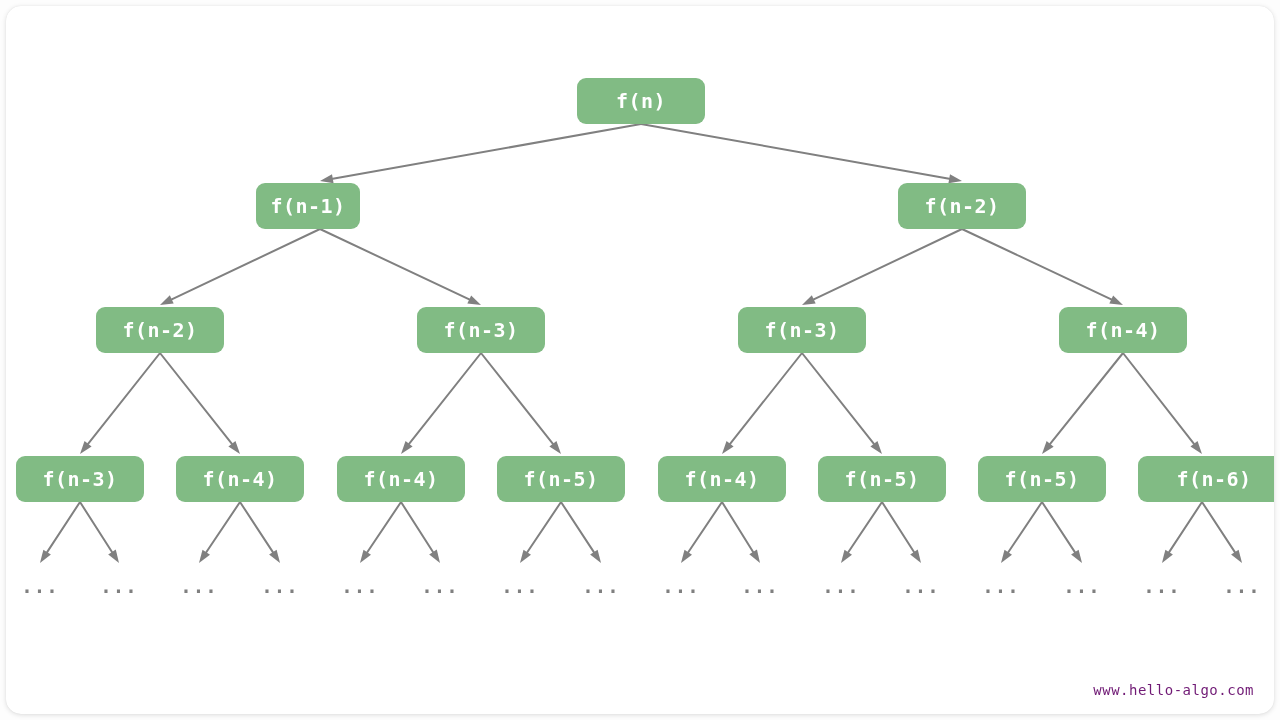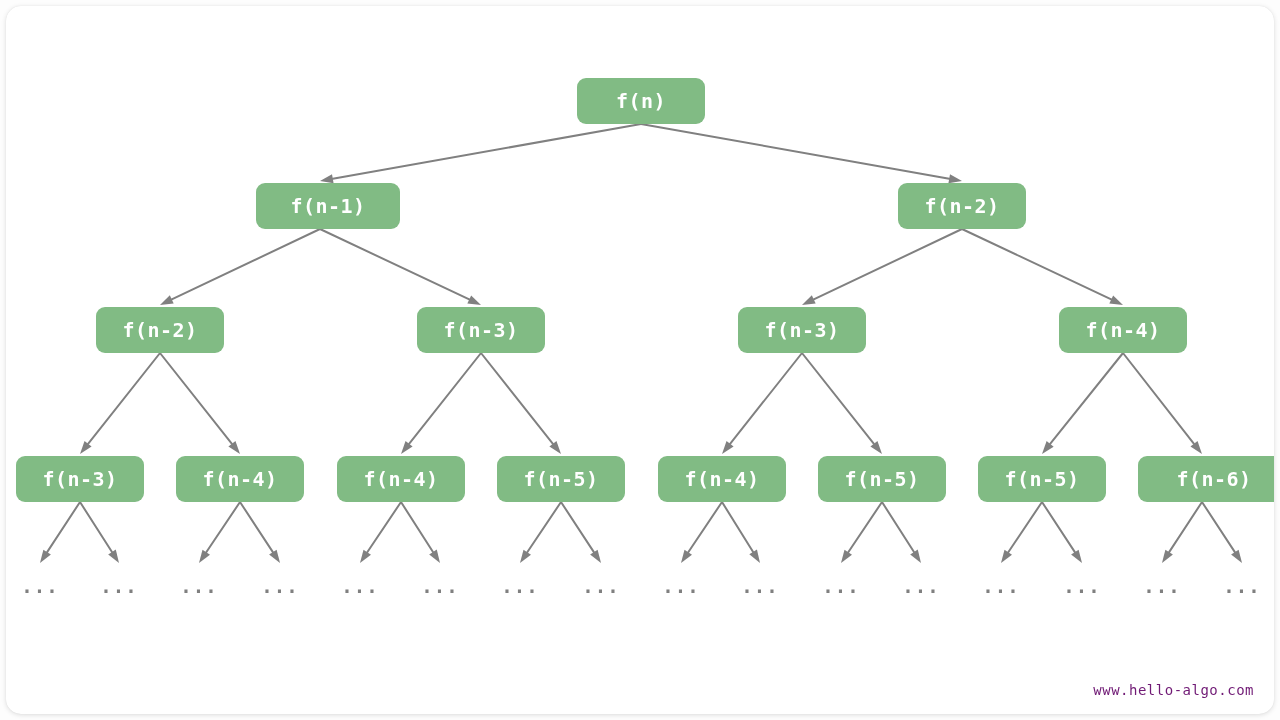--- a/index.html
+++ b/index.html
@@ -139,21 +139,21 @@
         <line x1="1042" y1="502" x2="1074.871359491137" y2="552.1288232239838" stroke="#808080" stroke-width="2" stroke-linecap="round"></line>
         <polygon points="1082,563 1071.1082598379005,554.5964295539749 1078.6344591443733,549.6612168939927" fill="#808080"></polygon>
         <line x1="1202" y1="502" x2="1169.128640508863" y2="552.1288232239838" stroke="#808080" stroke-width="2" stroke-linecap="round"></line>
         <polygon points="1162,563 1165.3655408556267,549.6612168939927 1172.8917401620995,554.5964295539749" fill="#808080"></polygon>
         <line x1="1202" y1="502" x2="1234.871359491137" y2="552.1288232239838" stroke="#808080" stroke-width="2" stroke-linecap="round"></line>
         <polygon points="1242,563 1231.1082598379005,554.5964295539749 1238.6344591443733,549.6612168939927" fill="#808080"></polygon>
       </svg>
 
     <div id="nodes-layer">
         <div class="node" style="left: 577px; top: 78px; width: 128px; background: rgb(129, 187, 132); color: rgb(255, 255, 255);">f(n)</div>
-        <div class="node" style="left: 256px; top: 183px; width: 144px; background: rgb(129, 187, 132); color: rgb(255, 255, 255);">f(n-1)</div>
+        <div class="node" style="left: 256px; top: 183px; width: 104px; background: rgb(129, 187, 132); color: rgb(255, 255, 255);">f(n-1)</div>
         <div class="node" style="left: 898px; top: 183px; width: 128px; background: rgb(129, 187, 132); color: rgb(255, 255, 255);">f(n-2)</div>
         <div class="node" style="left: 96px; top: 307px; width: 128px; background: rgb(129, 187, 132); color: rgb(255, 255, 255);">f(n-2)</div>
         <div class="node" style="left: 417px; top: 307px; width: 128px; background: rgb(129, 187, 132); color: rgb(255, 255, 255);">f(n-3)</div>
         <div class="node" style="left: 738px; top: 307px; width: 128px; background: rgb(129, 187, 132); color: rgb(255, 255, 255);">f(n-3)</div>
         <div class="node" style="left: 1059px; top: 307px; width: 128px; background: rgb(129, 187, 132); color: rgb(255, 255, 255);">f(n-4)</div>
         <div class="node" style="left: 16px; top: 456px; width: 128px; background: rgb(129, 187, 132); color: rgb(255, 255, 255);">f(n-3)</div>
         <div class="node" style="left: 176px; top: 456px; width: 128px; background: rgb(129, 187, 132); color: rgb(255, 255, 255);">f(n-4)</div>
         <div class="node" style="left: 337px; top: 456px; width: 128px; background: rgb(129, 187, 132); color: rgb(255, 255, 255);">f(n-4)</div>
         <div class="node" style="left: 497px; top: 456px; width: 128px; background: rgb(129, 187, 132); color: rgb(255, 255, 255);">f(n-5)</div>
         <div class="node" style="left: 658px; top: 456px; width: 128px; background: rgb(129, 187, 132); color: rgb(255, 255, 255);">f(n-4)</div>

